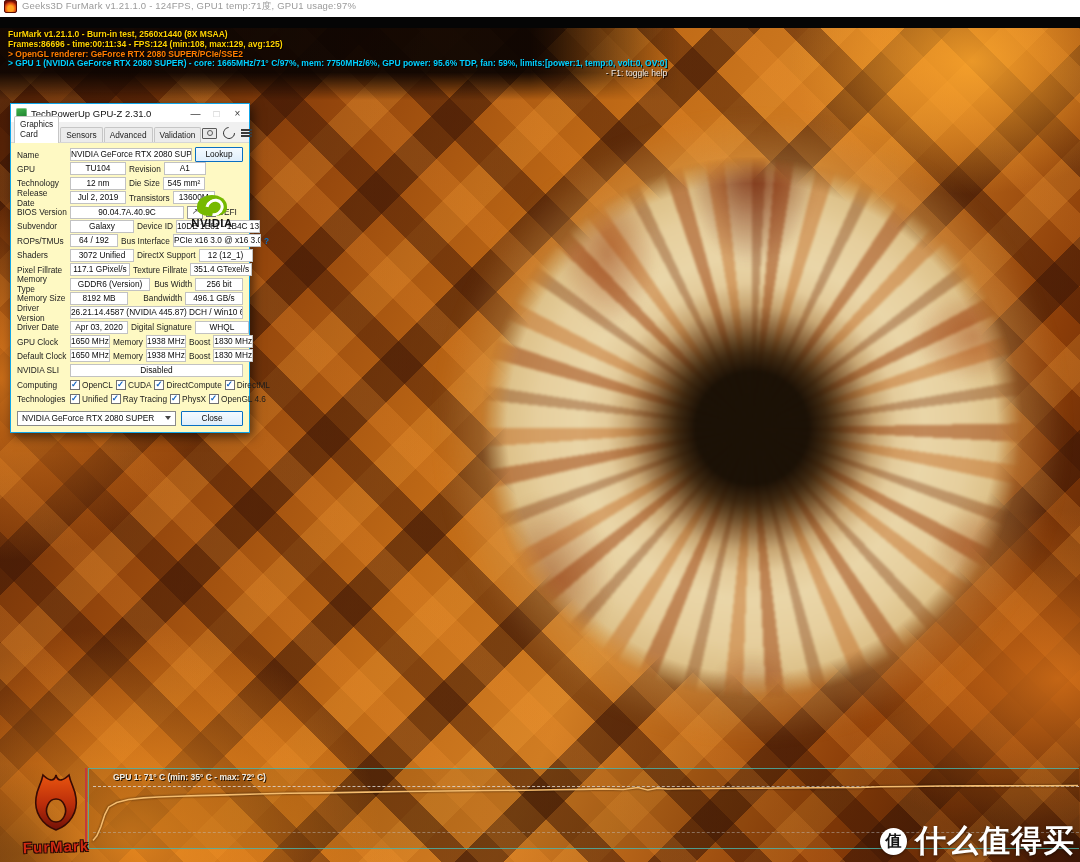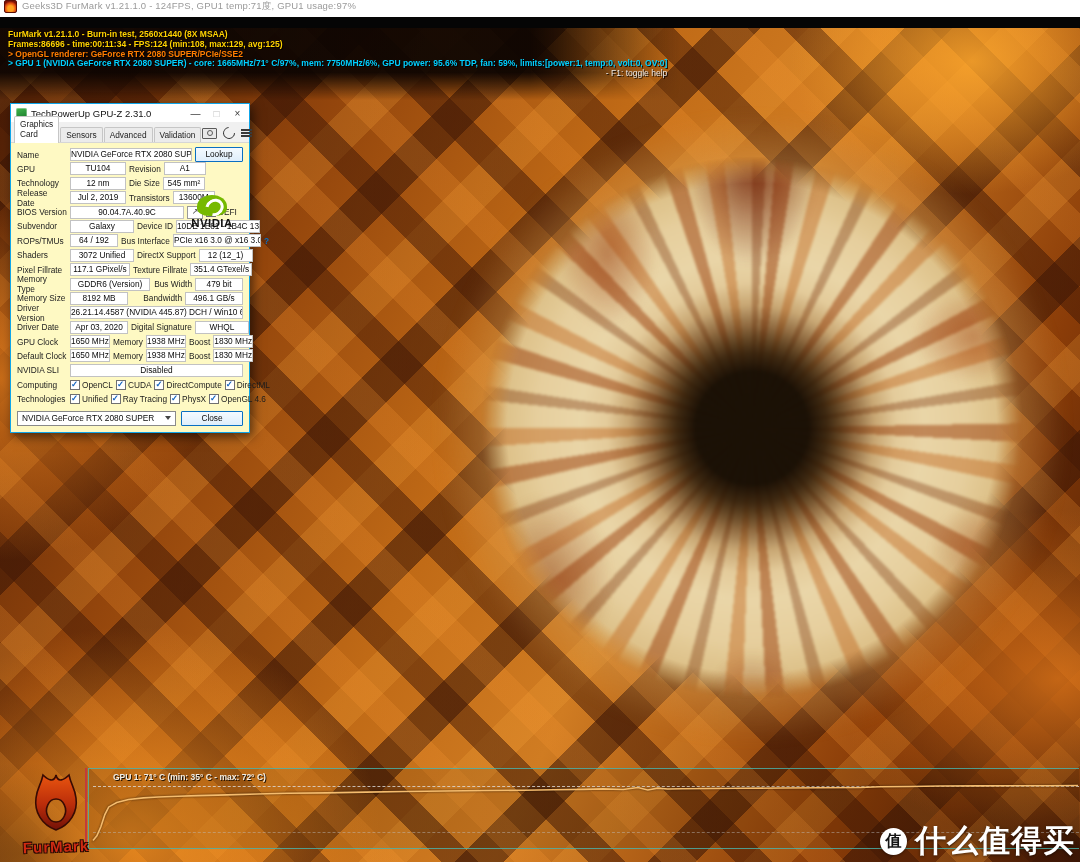--- a/index.html
+++ b/index.html
@@ -241,21 +241,21 @@
       <div class="row">
         <span class="lbl">Pixel Fillrate</span>
         <span class="fld" style="width:58px">117.1 GPixel/s</span>
         <span class="lblm">Texture Fillrate</span>
         <span class="fld" style="width:60px">351.4 GTexel/s</span>
       </div>
       <div class="row">
         <span class="lbl">Memory Type</span>
         <span class="fld" style="width:78px">GDDR6 (Version)</span>
         <span class="lblm">Bus Width</span>
-        <span class="fld" style="width:46px">479 bit</span>
+        <span class="fld" style="width:46px">256 bit</span>
       </div>
       <div class="row">
         <span class="lbl">Memory Size</span>
         <span class="fld" style="width:56px">8192 MB</span>
         <span class="lblm">Bandwidth</span>
         <span class="fld" style="width:56px">496.1 GB/s</span>
       </div>
       <div class="row">
         <span class="lbl">Driver Version</span>
         <span class="fld grow">26.21.14.4587 (NVIDIA 445.87) DCH / Win10 64</span>

